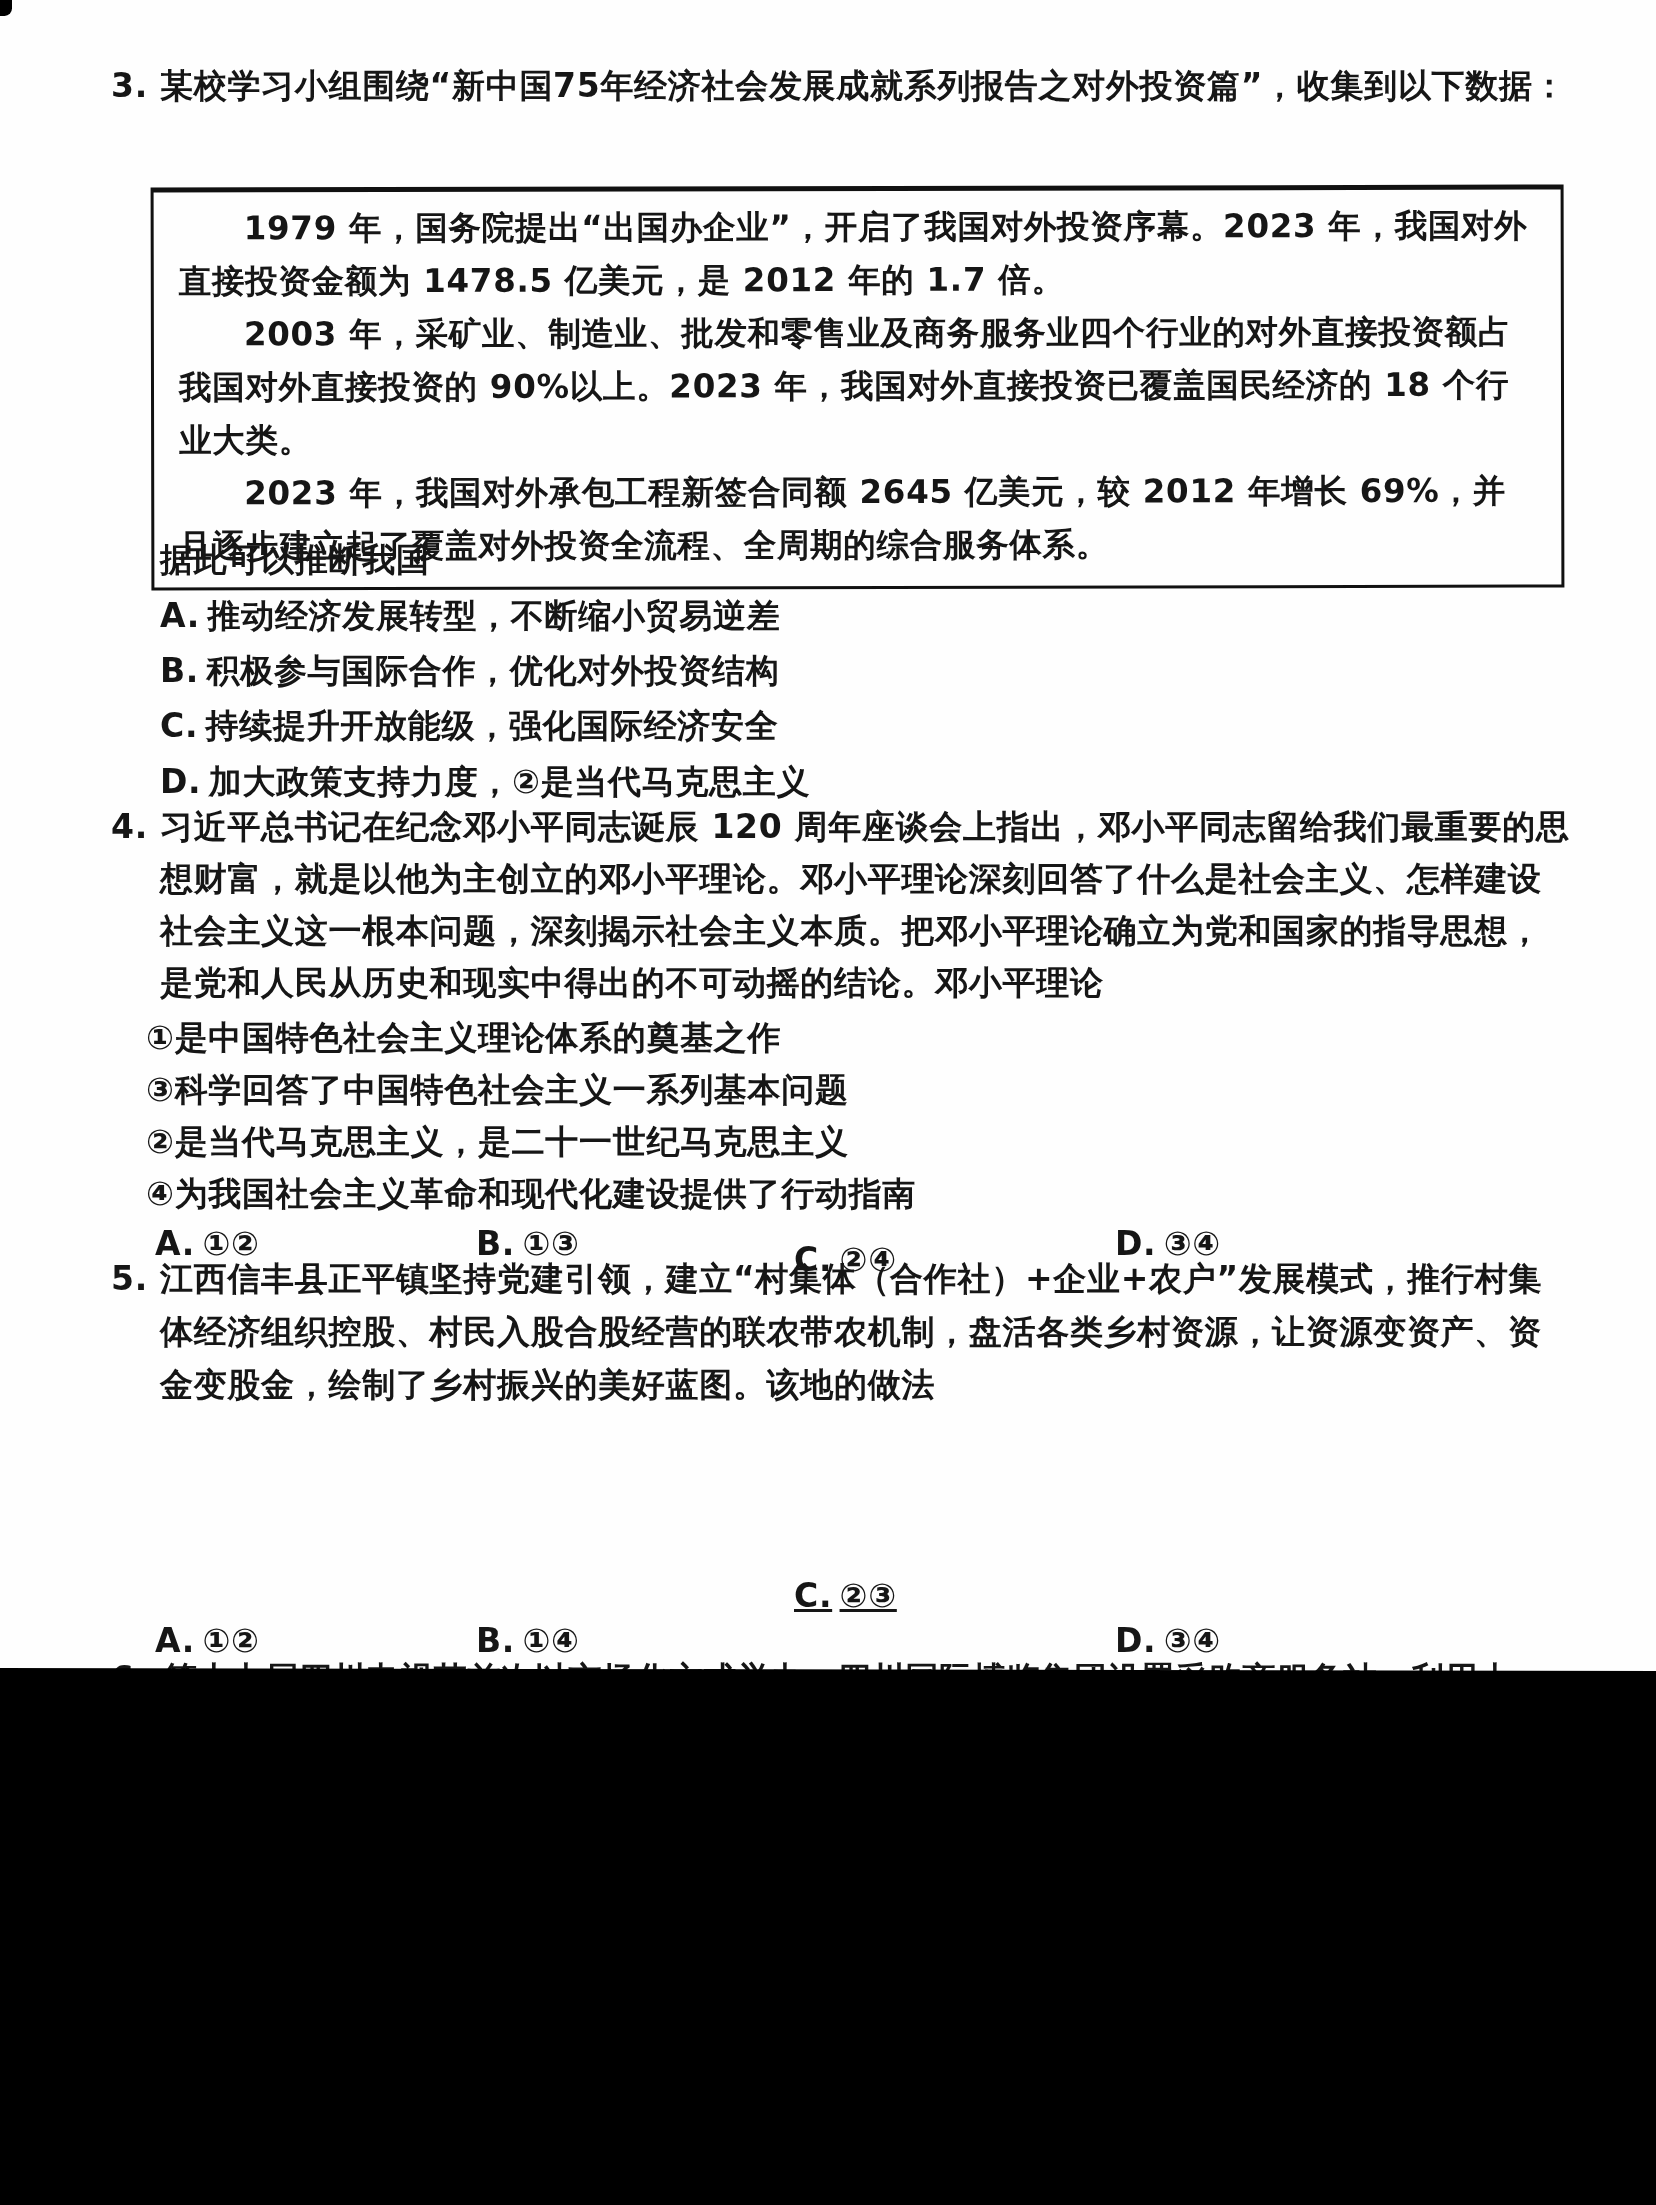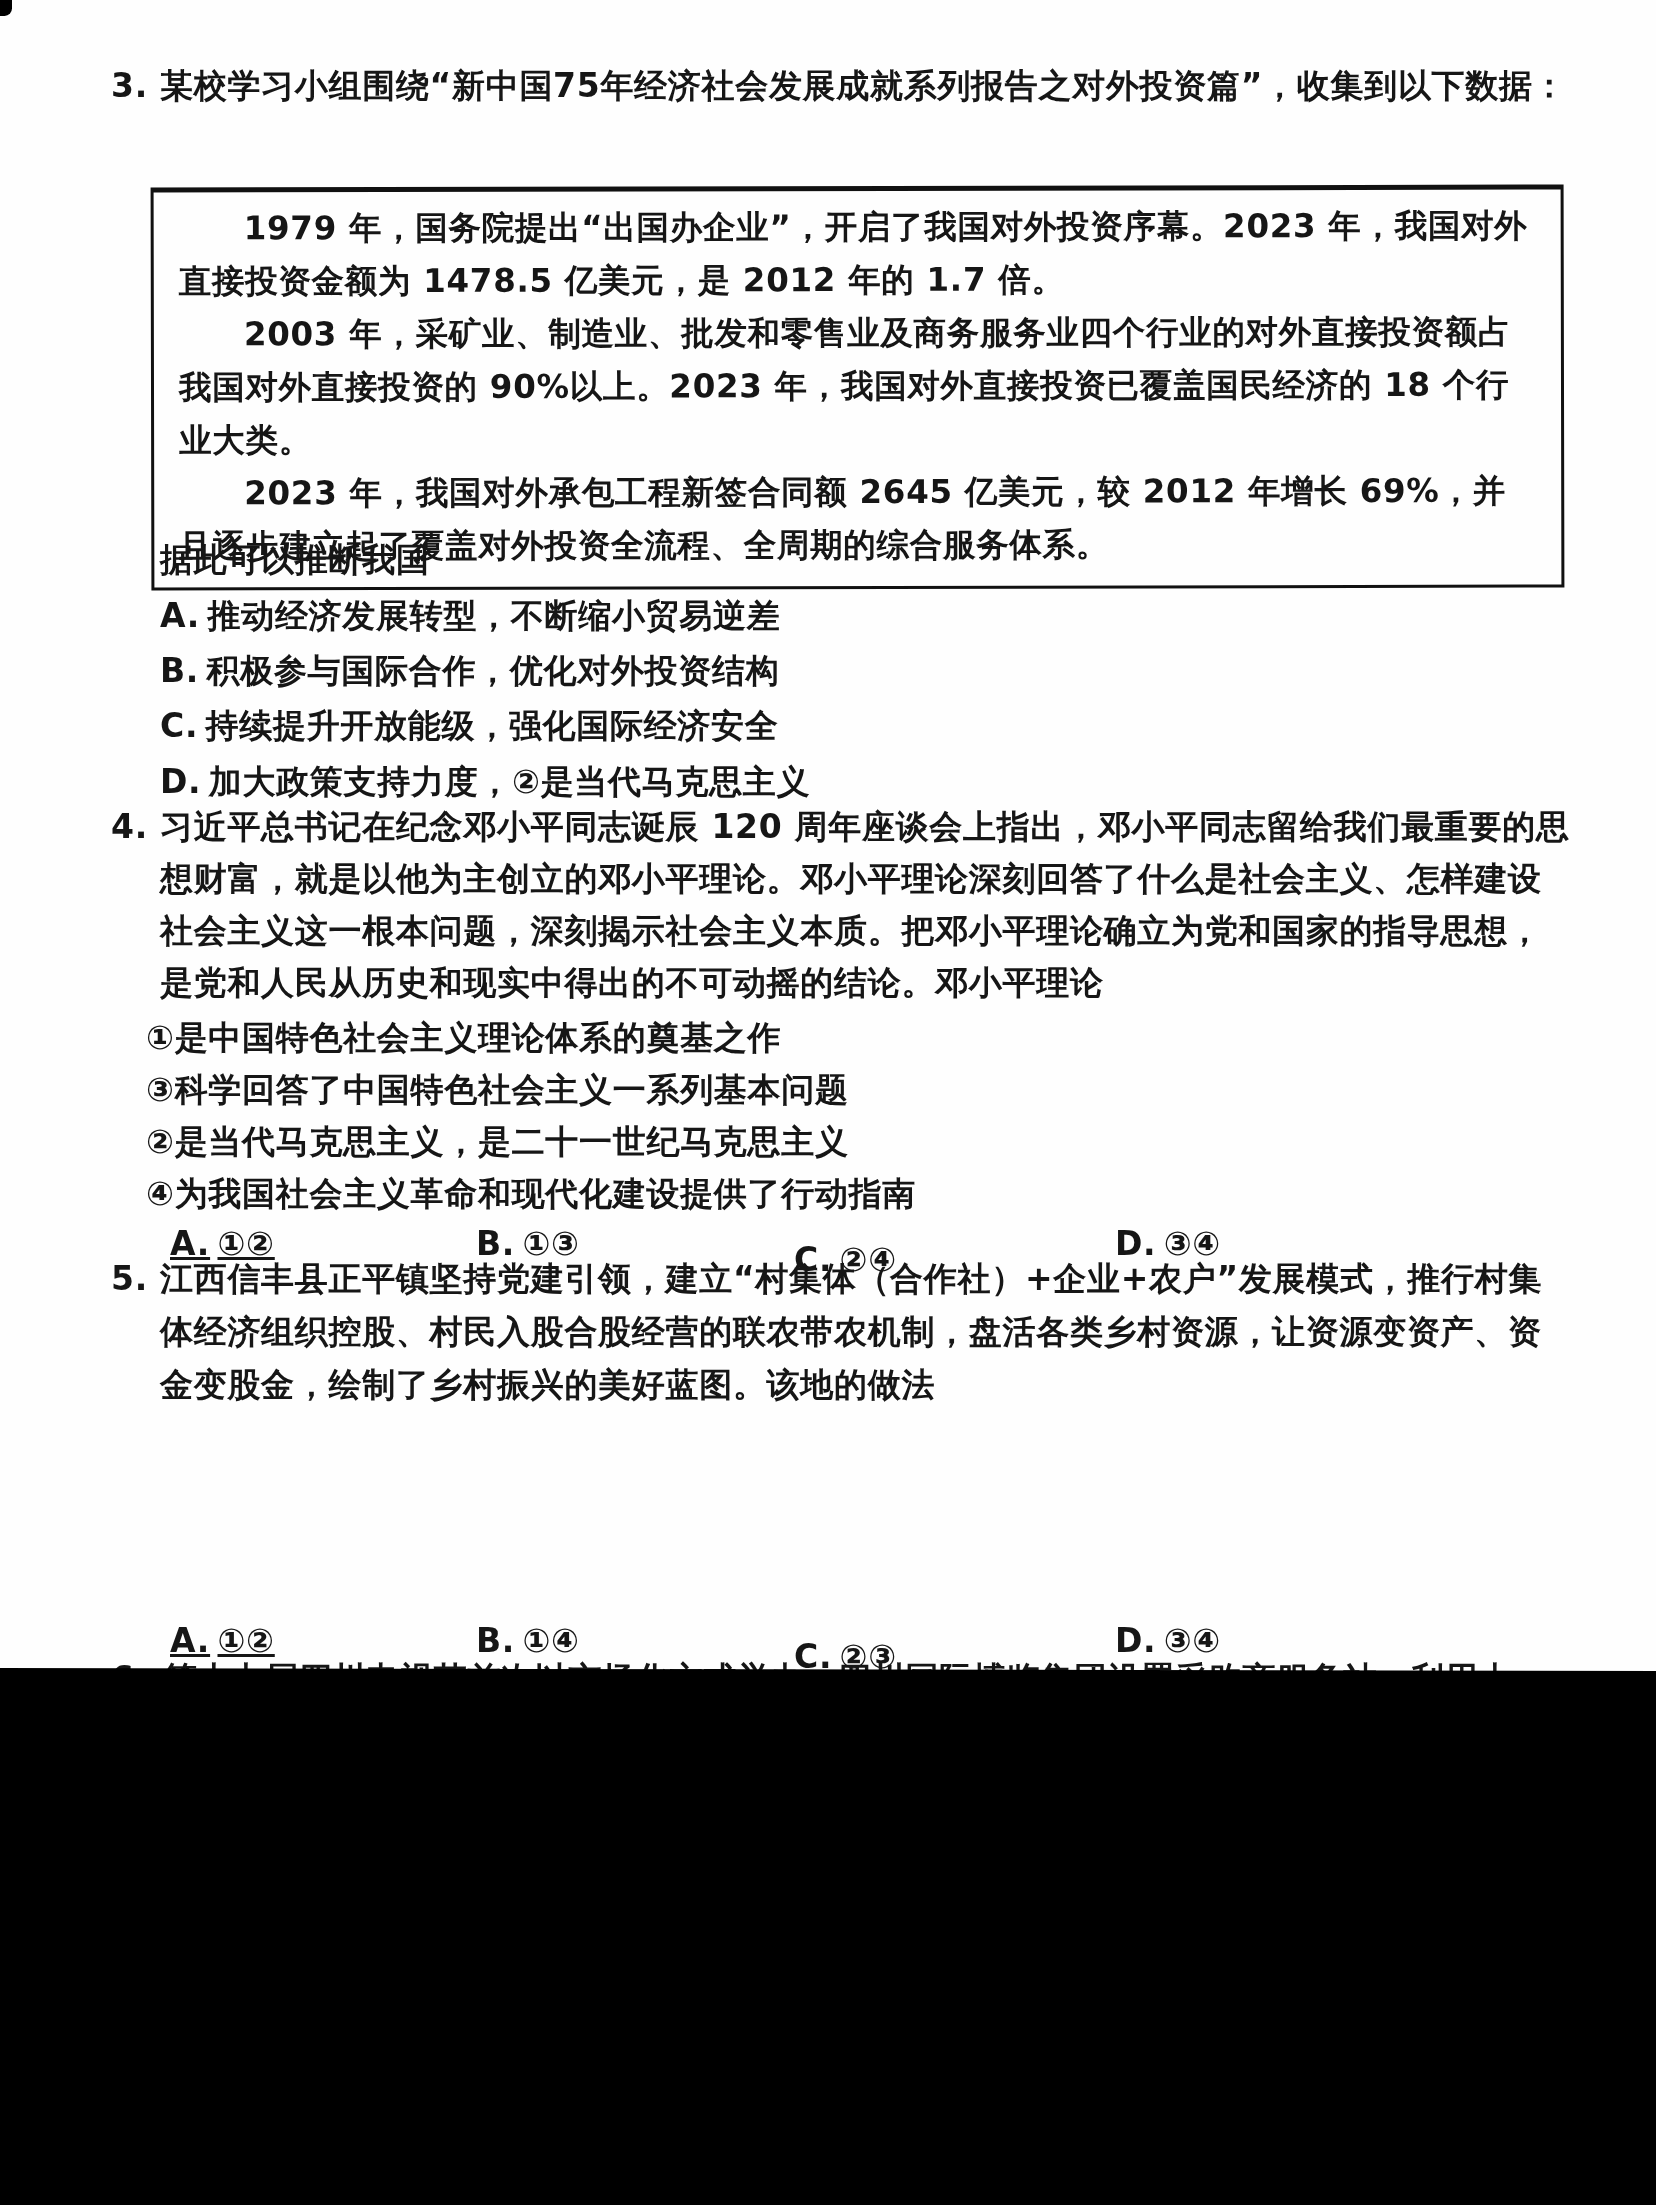--- a/index.html
+++ b/index.html
@@ -43,21 +43,21 @@
     margin: 0;
     text-indent: 2em;
     font-size: 32.5px;
     line-height: 53px;
     font-weight: 600;
     letter-spacing: 0.7px;
   }
   .opt-line { position: absolute; left: 160px; white-space: nowrap; }
   .opt-label { margin-right: 7.4px; font-weight: 700; }
   .opt-row-item { position: absolute; white-space: nowrap; }
-  .pos-a { left: 170px; text-decoration: underline; }
+  .pos-a { left: 155px; }
   .pos-b { left: 476px; }
   .pos-c { left: 794px; margin-top: 16px; }
   .pos-d { left: 1115px; }
   .items-block { position: absolute; left: 146px; width: 1403px; }
   .item-line { white-space: nowrap; }
   .clipped-line {
     position: absolute; left: 111px; top: 1652px;
     width: 1477px; white-space: nowrap; overflow: hidden;
   }
   .redaction-block {
@@ -141,21 +141,21 @@
   </div>
 
 
   <div>
     <div class="opt-row-item txt pos-a" style="top:1614px;">
       <span class="opt-label">A.</span><span>①②</span>
     </div>
     <div class="opt-row-item txt pos-b" style="top:1614px;">
       <span class="opt-label">B.</span><span>①④</span>
     </div>
-    <div class="opt-row-item txt pos-c" style="top:1614px;">
+    <div class="opt-row-item txt pos-c" style="top:1553px;text-decoration:underline;">
       <span class="opt-label">C.</span><span>②③</span>
     </div>
     <div class="opt-row-item txt pos-d" style="top:1614px;">
       <span class="opt-label">D.</span><span>③④</span>
     </div>
   </div>
 
   <div class="clipped-line txt">
     <span class="q-num" style="position:static; margin-right:16.2px;">6.</span><span>第十七届四川电视节首次以市场化方式举办，四川国际博览集团设置采购商服务站，利用大</span>
   </div>

